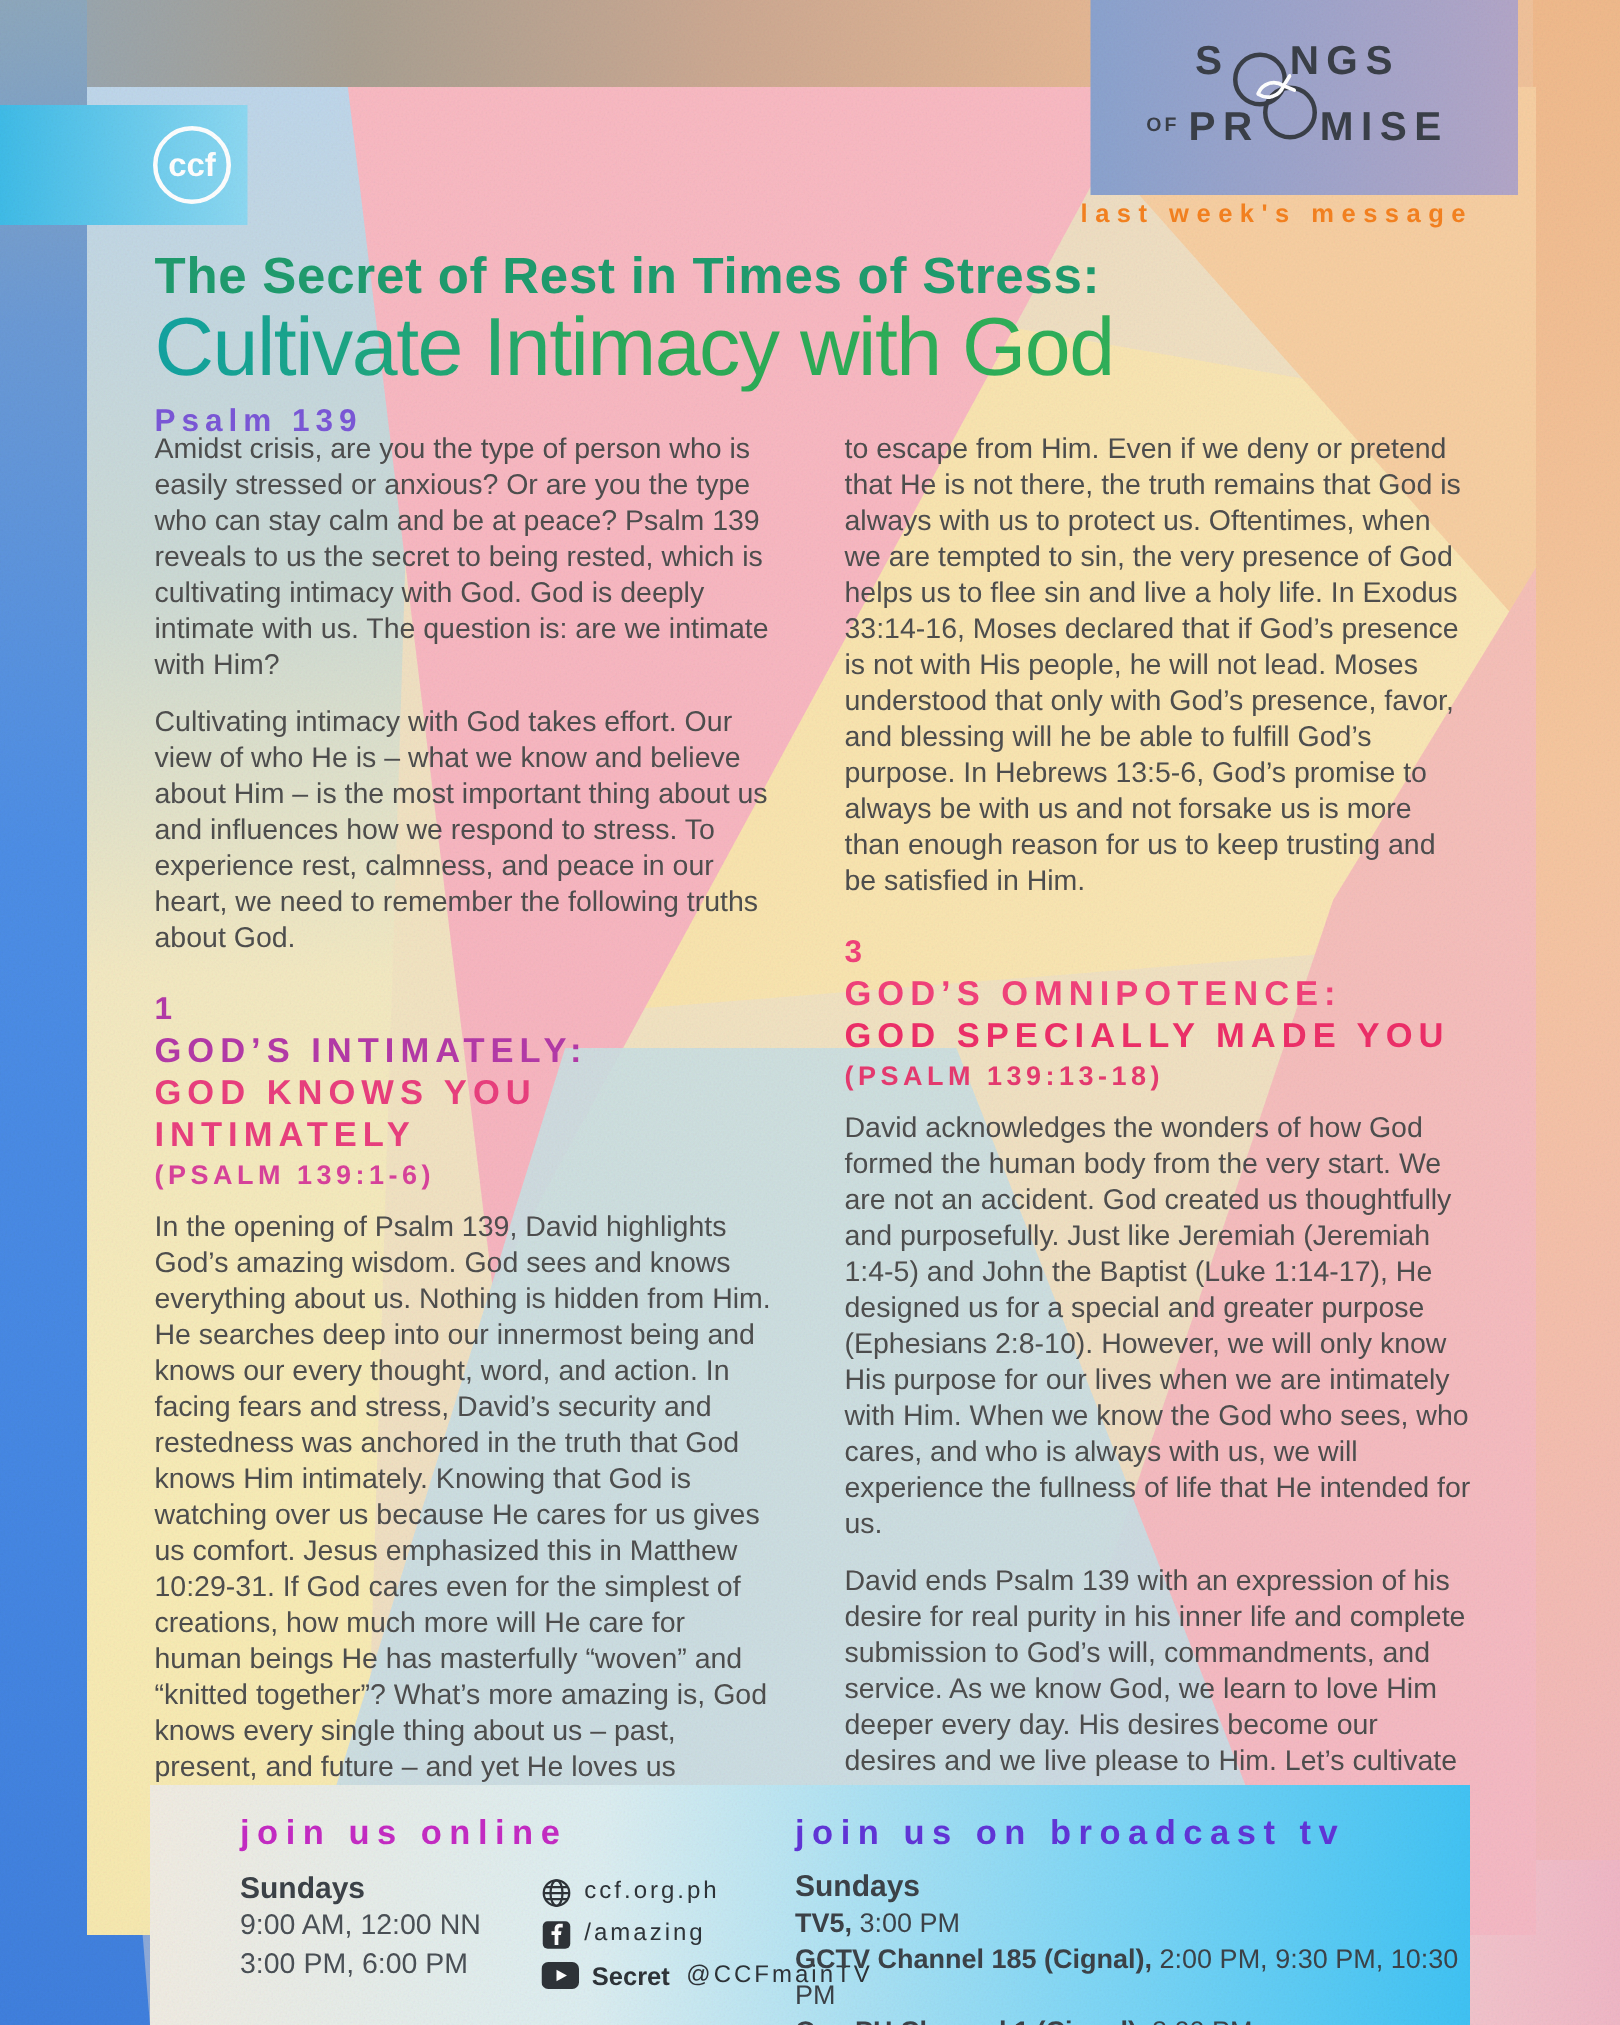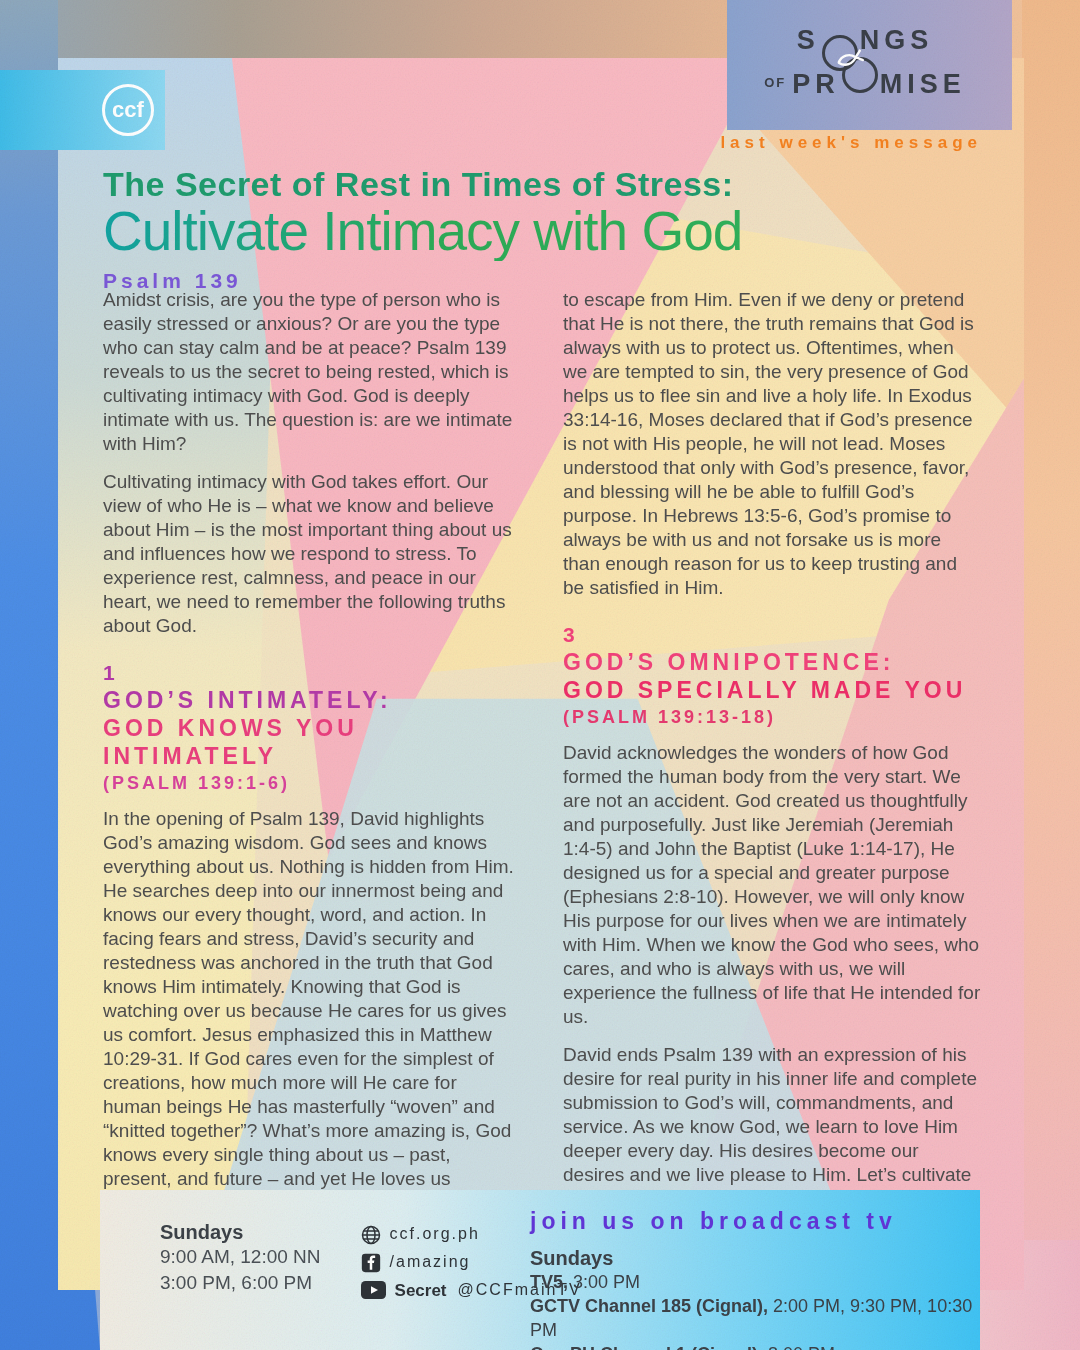--- a/index.html
+++ b/index.html
@@ -161,20 +161,21 @@
       <div class="l2">GOD SPECIALLY MADE YOU</div>
       <div class="ref">(PSALM 139:13-18)</div>
     </div>
     <p>David acknowledges the wonders of how God formed the human body from the very start. We are not an accident. God created us thoughtfully and purposefully. Just like Jeremiah (Jeremiah 1:4-5) and John the Baptist (Luke 1:14-17), He designed us for a special and greater purpose (Ephesians 2:8-10). However, we will only know His purpose for our lives when we are intimately with Him.  When we know the God who sees, who cares, and who is always with us, we will experience the fullness of life that He intended for us.</p>
     <p>David ends Psalm 139 with an expression of his desire for real purity in his inner life and complete submission to God’s will, commandments, and service. As we know God, we learn to love Him deeper every day. His desires become our desires and we live please to Him. Let’s cultivate intimacy with God! In His presence and His lovingkindness, we will find rest!</p>
   </div>
 
   <div class="abs fband">
 
     <div class="f-online">
+      <div class="f-head">join us online</div>
       <div class="f-cols">
         <div>
           <div class="f-day">Sundays</div>
           <div class="f-times">9:00 AM, 12:00 NN</div>
           <div class="f-times">3:00 PM, 6:00 PM</div>
         </div>
         <div class="f-links">
           <div class="f-link">
             <svg width="20" height="20" viewBox="0 0 20 20">
                 <g fill="none" stroke="#2e3338" stroke-width="1.5">

